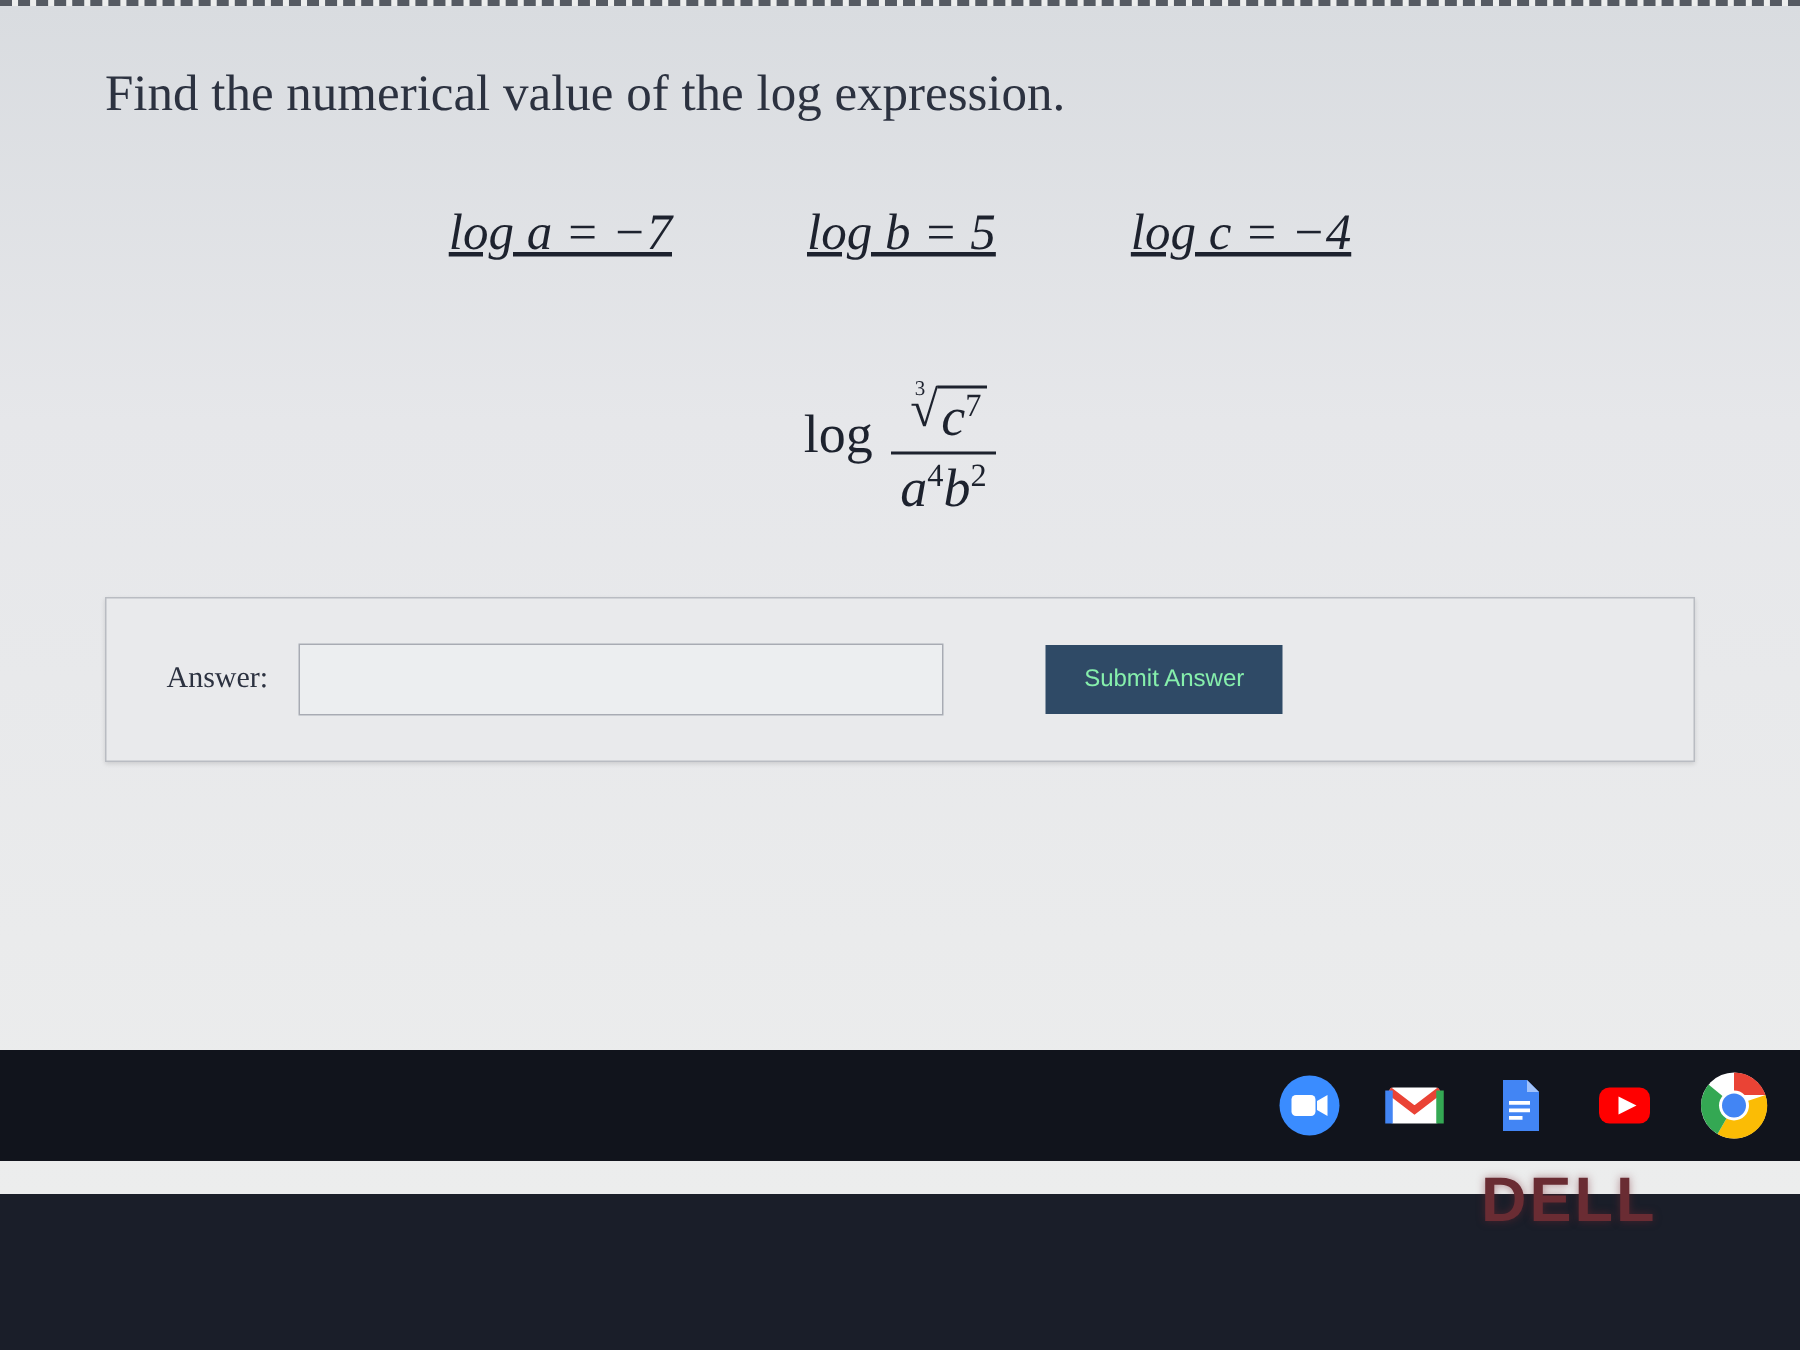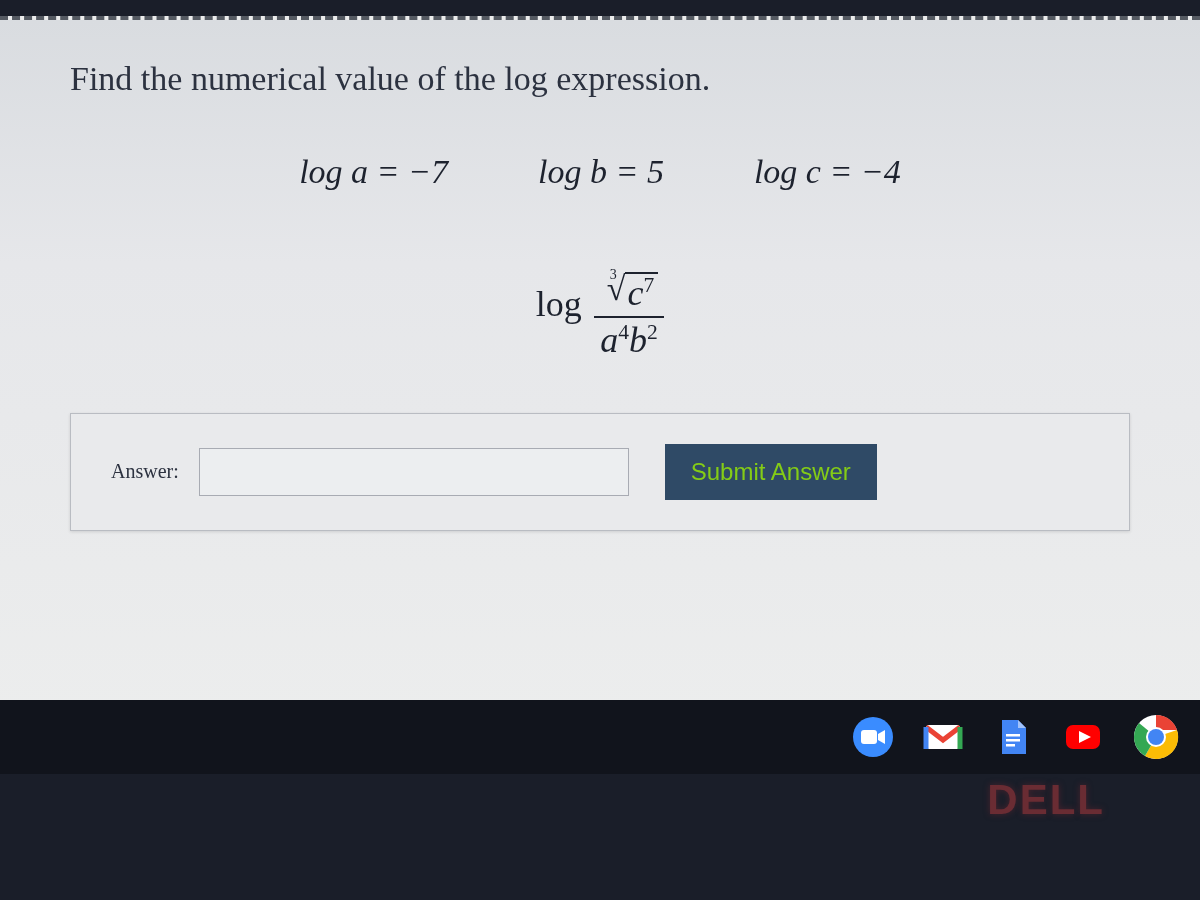--- a/index.html
+++ b/index.html
@@ -4,39 +4,40 @@
 <style>
   * { box-sizing: border-box; margin: 0; padding: 0; }
   html, body { width: 1200px; height: 900px; overflow: hidden; }
   body {
     background: #1a1e29;
     font-family: Georgia, 'Times New Roman', serif;
     position: relative;
   }
   .screen-area {
     position: absolute;
-    left: 0; top: 16px; right: 0;
-    height: 700px;
+    left: 0; top: 0; right: 0;
+    height: 796px;
     background: linear-gradient(180deg, #d9dce0 0%, #e6e7ea 35%, #eceded 100%);
     padding: 40px 70px 38px 70px;
     border-top: 4px dashed #555a62;
   }
   .prompt {
     font-size: 34px;
     color: #2c3240;
     margin-bottom: 55px;
   }
   .givens {
     display: flex;
     justify-content: center;
     gap: 90px;
     font-size: 34px;
     color: #1d222e;
     margin-bottom: 60px;
     font-style: italic;
+    text-decoration: underline;
   }
   .expression {
     display: flex;
     justify-content: center;
     align-items: center;
     font-size: 36px;
     color: #1d222e;
     margin-bottom: 55px;
   }
   .expression .logword { font-style: normal; margin-right: 12px; }
@@ -98,26 +99,26 @@
   .answer-input {
     flex: 0 0 430px;
     height: 48px;
     border: 1px solid #a8abb3;
     background: #eceef0;
     font-size: 22px;
     padding: 0 10px;
     font-family: inherit;
   }
   .submit-btn {
-    margin-left: 16px;
+    margin-left: 48px;
     padding: 14px 26px;
     background: #2f4a66;
-    color: #84cc16;
+    color: #86efac;
     border: none;
-    font-size: 24px;
+    font-size: 16px;
     font-family: Arial, Helvetica, sans-serif;
     cursor: pointer;
   }
 
   .taskbar {
     position: absolute;
     left: 0; right: 0;
     top: 700px;
     height: 74px;
     background: #11141c;

